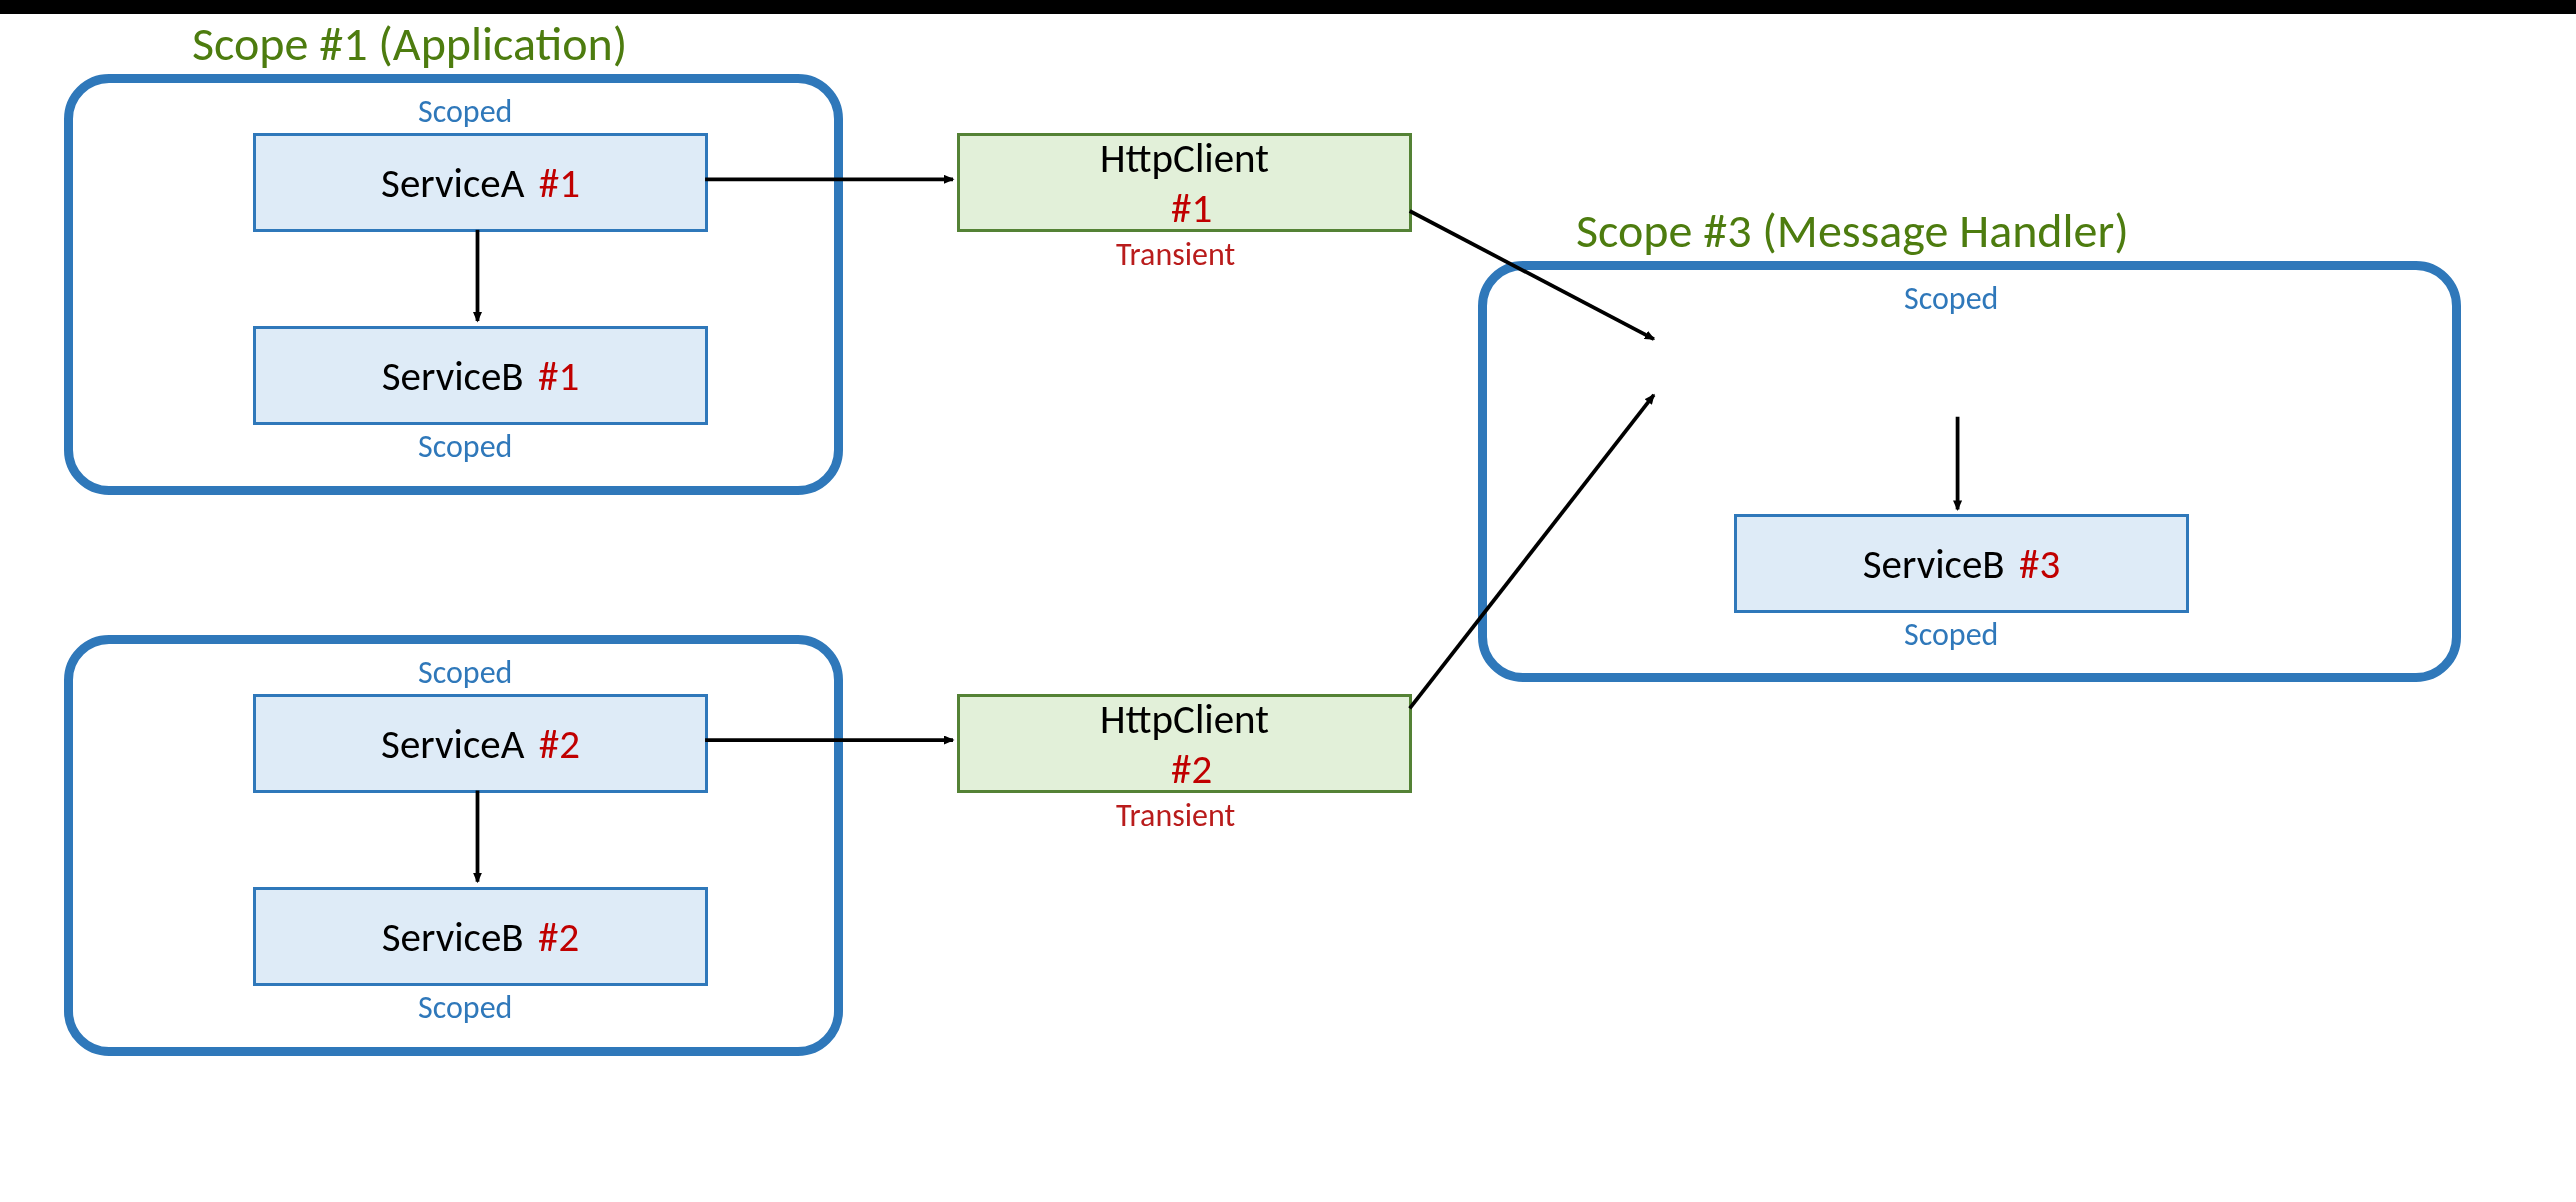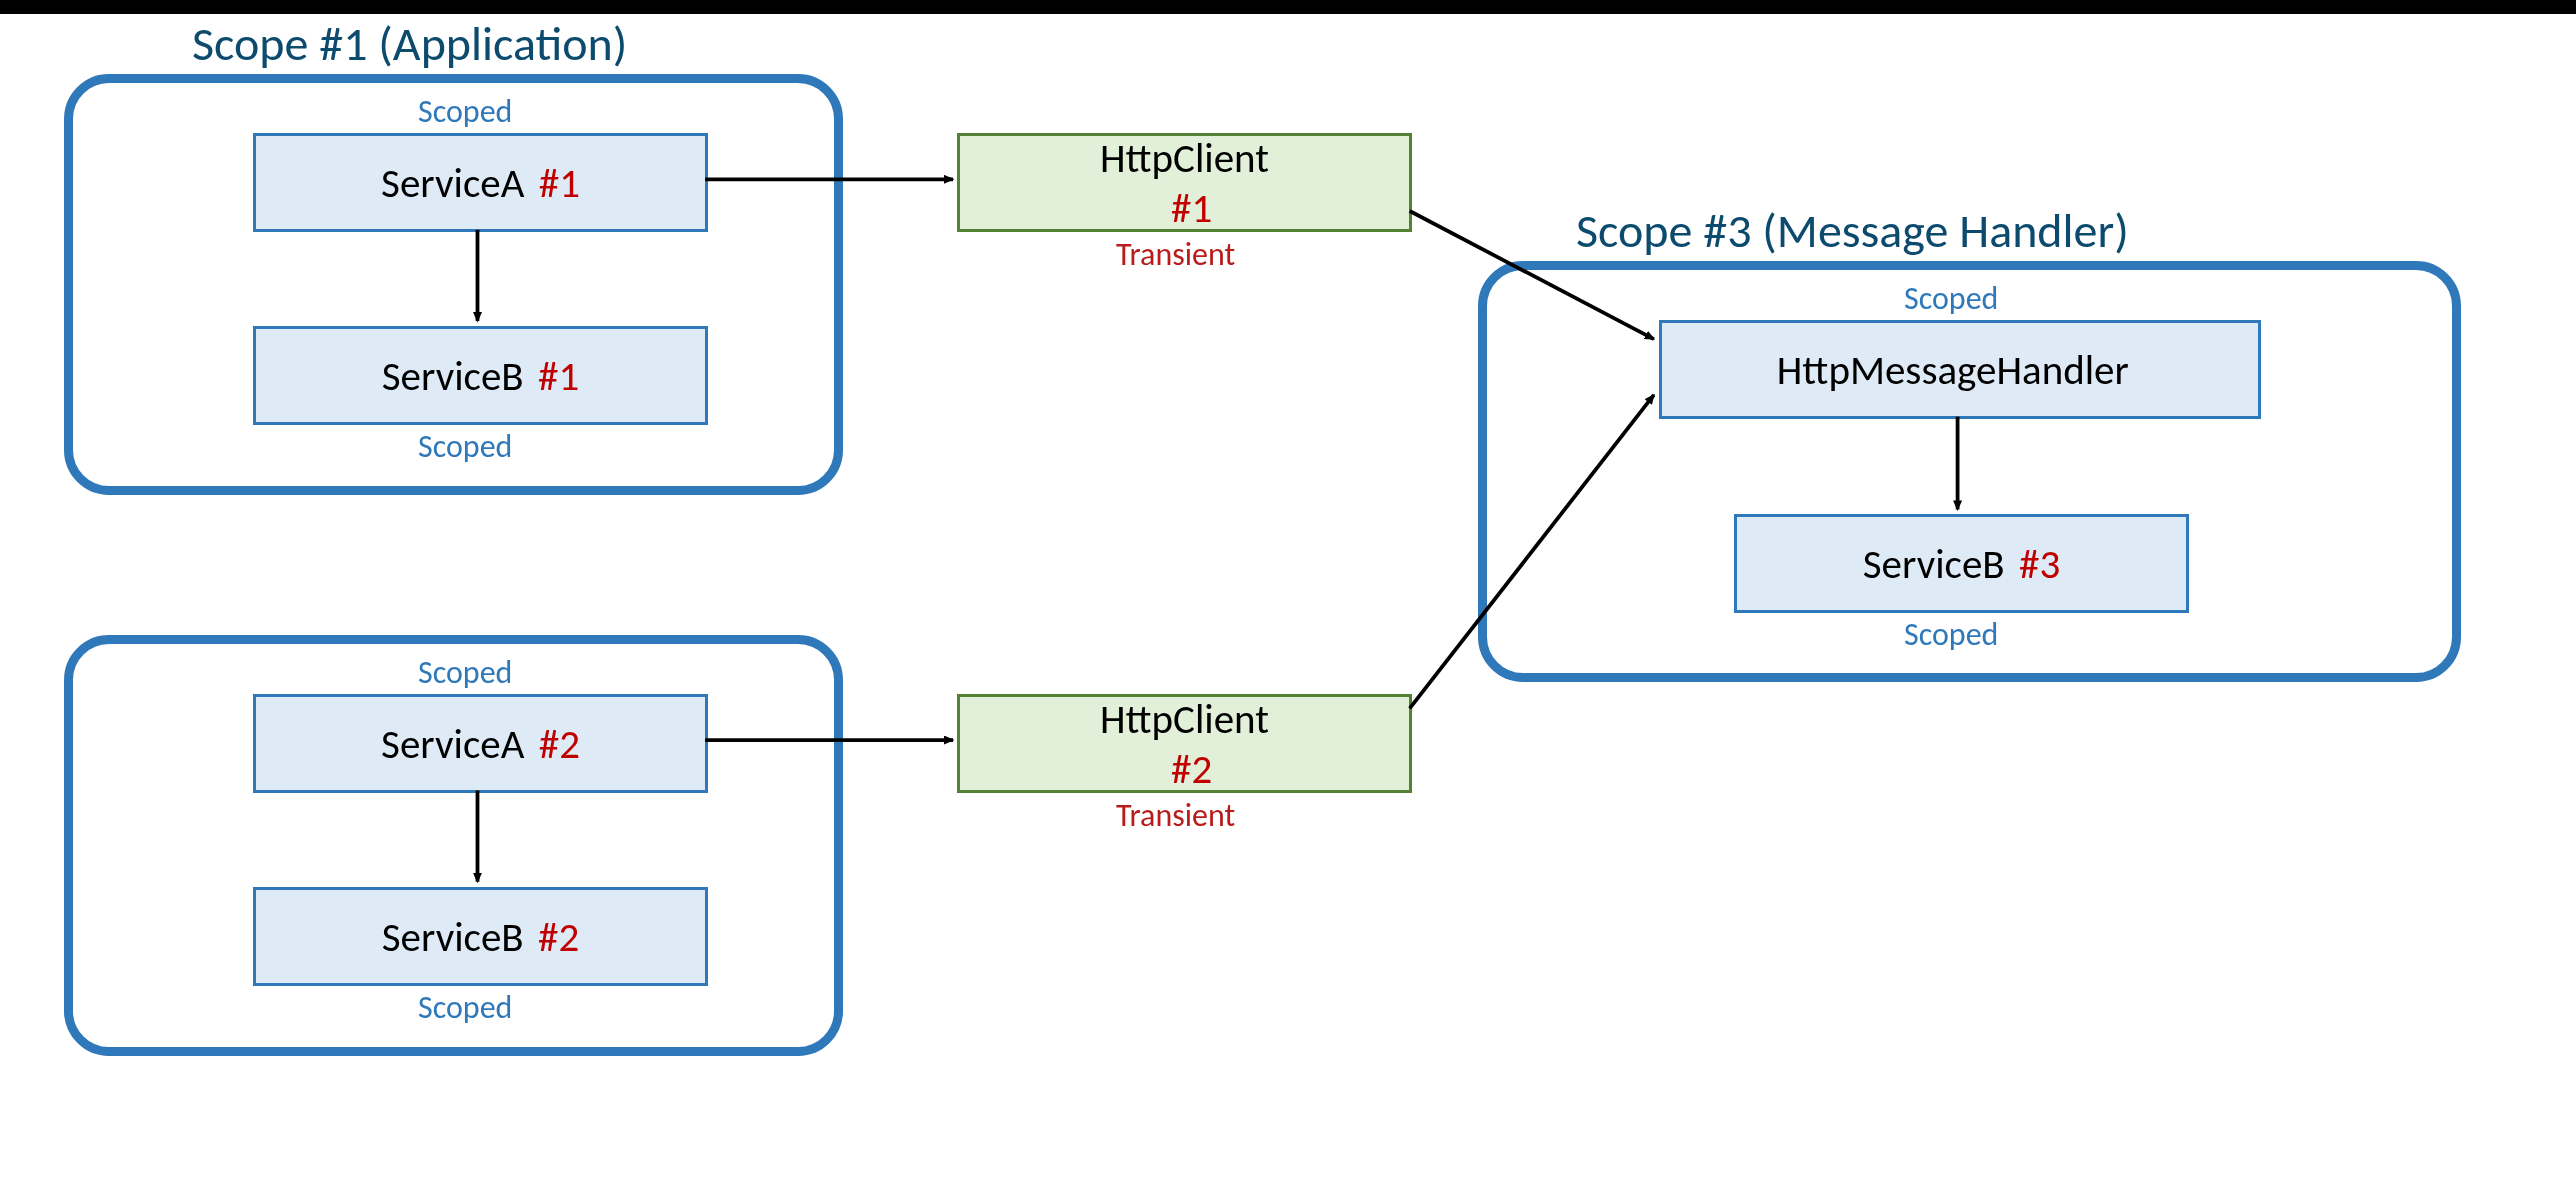--- a/index.html
+++ b/index.html
@@ -28,21 +28,21 @@
   .scope {
     position: absolute;
     border: 9px solid #2F78BA;
     border-radius: 45px;
     background: transparent;
   }
 
   
   .scope-title {
     position: absolute;
-    color: #0c4a6e;
+    color: #4d7c0f;
     font-size: 48px;
     font-weight: 400;
     white-space: nowrap;
   }
 
   
   .node {
     position: absolute;
     border-width: 3.8px;
     border-style: solid;
@@ -126,24 +126,20 @@
   <div class="node green" style="left:957px; top:694px; width:449px; height:93px;">
     <span class="label">HttpClient</span>
     <span class="suffix">#2</span>
   </div>
   <div class="caption green" style="left:1116px; top:796px;">Transient</div>
 
   <div class="scope-title" style="left:1576px; top:201px;">Scope #3 (Message Handler)</div>
   <div class="scope" style="left:1478px; top:261px; width:965px; height:403px;"></div>
 
   <div class="caption blue" style="left:1904px; top:279px;">Scoped</div>
-  <div class="node blue" style="left:1659px; top:320px; width:596px; height:93px;">
-    <span class="label">HttpMessageHandler</span>
-    <span class="suffix"></span>
-  </div>
 
   <div class="node blue" style="left:1734px; top:514px; width:449px; height:93px;">
     <span class="label">ServiceB</span>
     <span class="suffix">#3</span>
   </div>
   <div class="caption blue" style="left:1904px; top:615px;">Scoped</div>
 
   <svg class="arrows" viewBox="0 0 3417 1595">
     <defs>
       <marker id="arrowhead" markerWidth="14" markerHeight="12" refX="12" refY="6" orient="auto" markerUnits="userSpaceOnUse">

